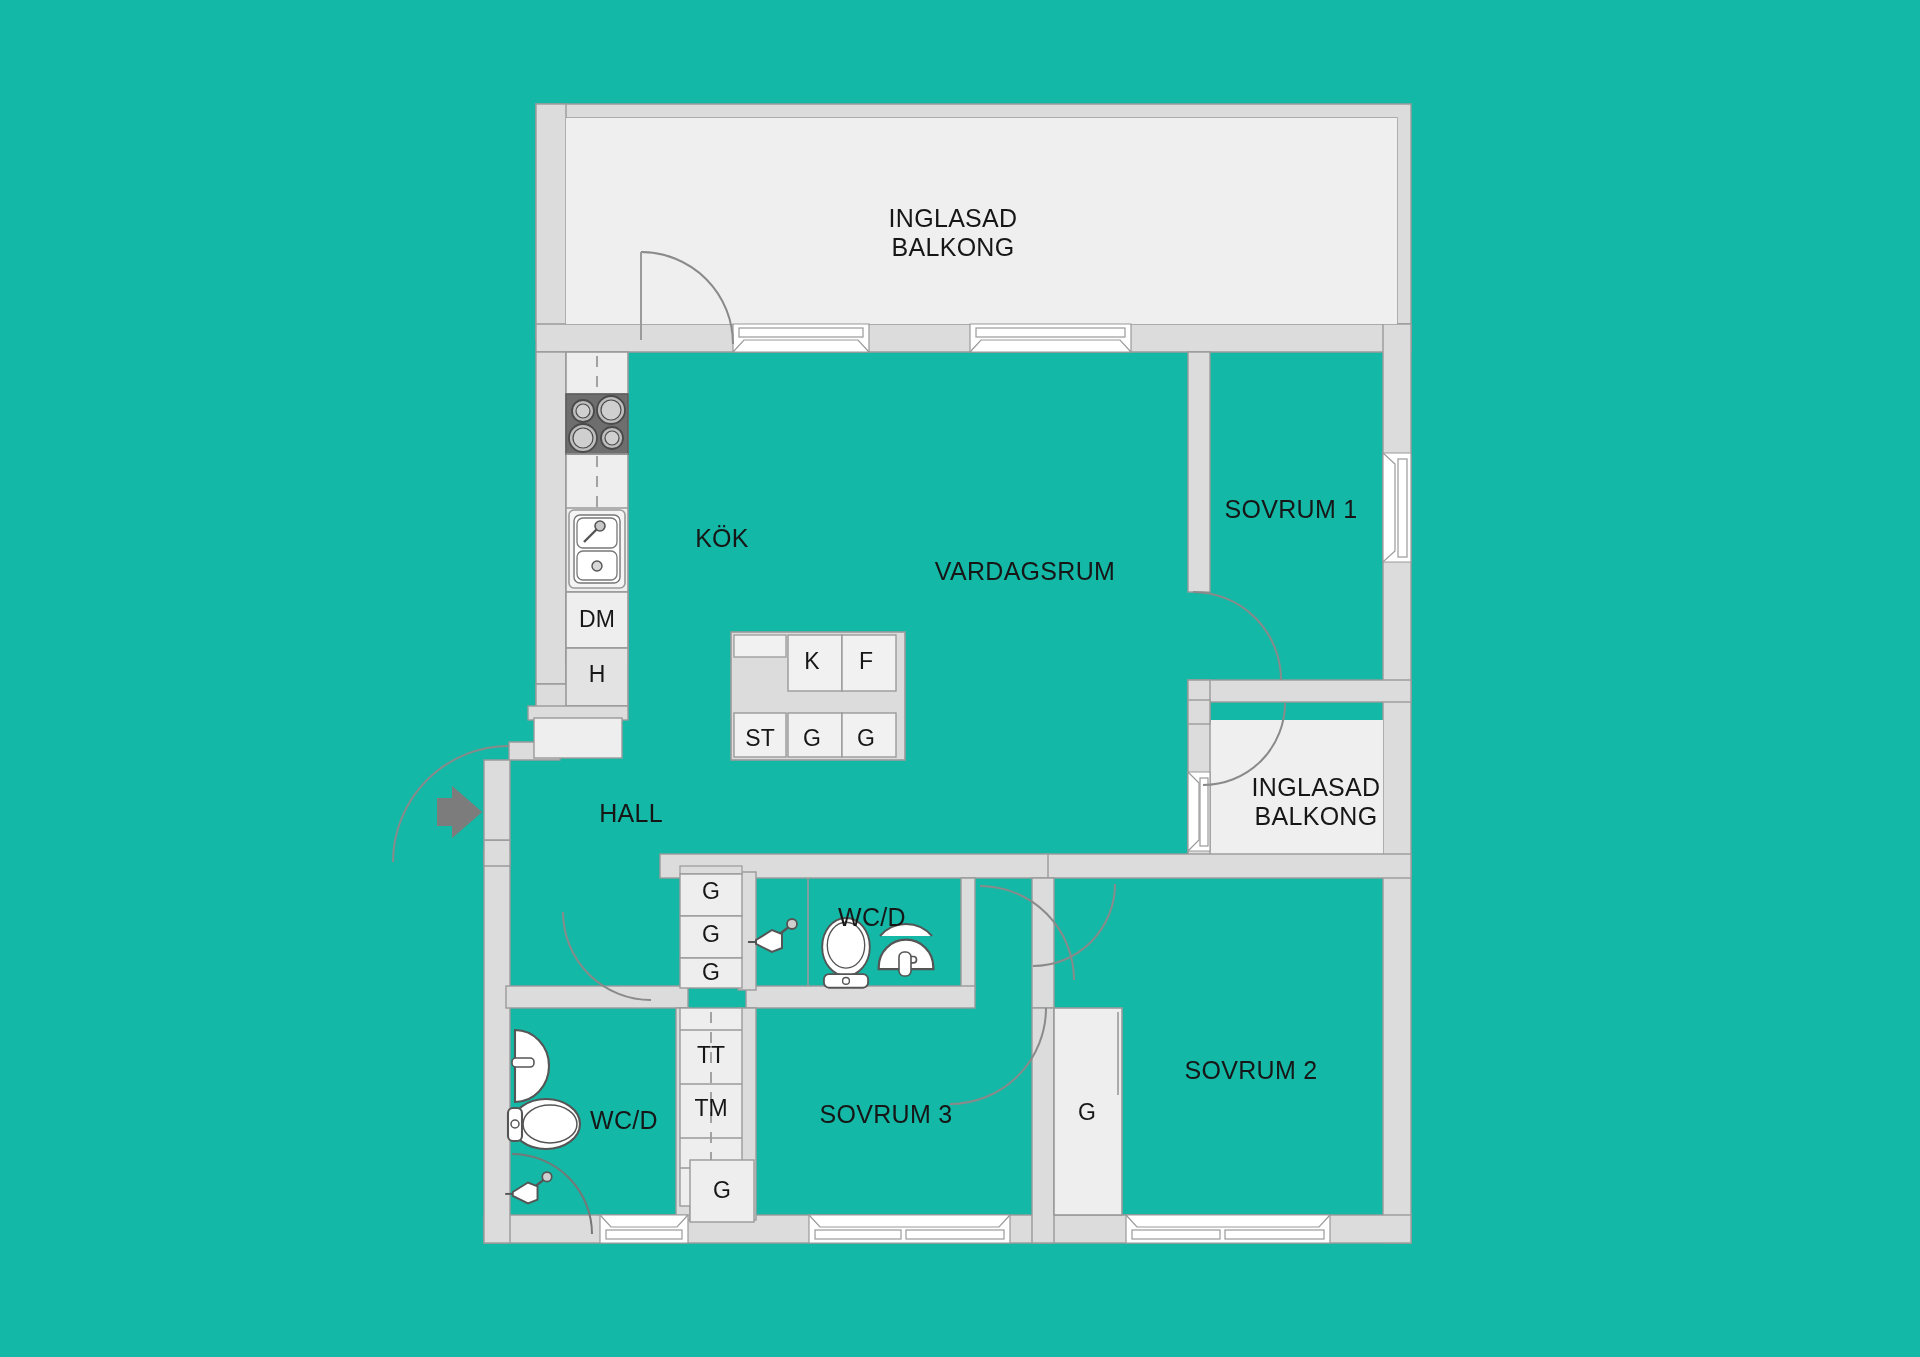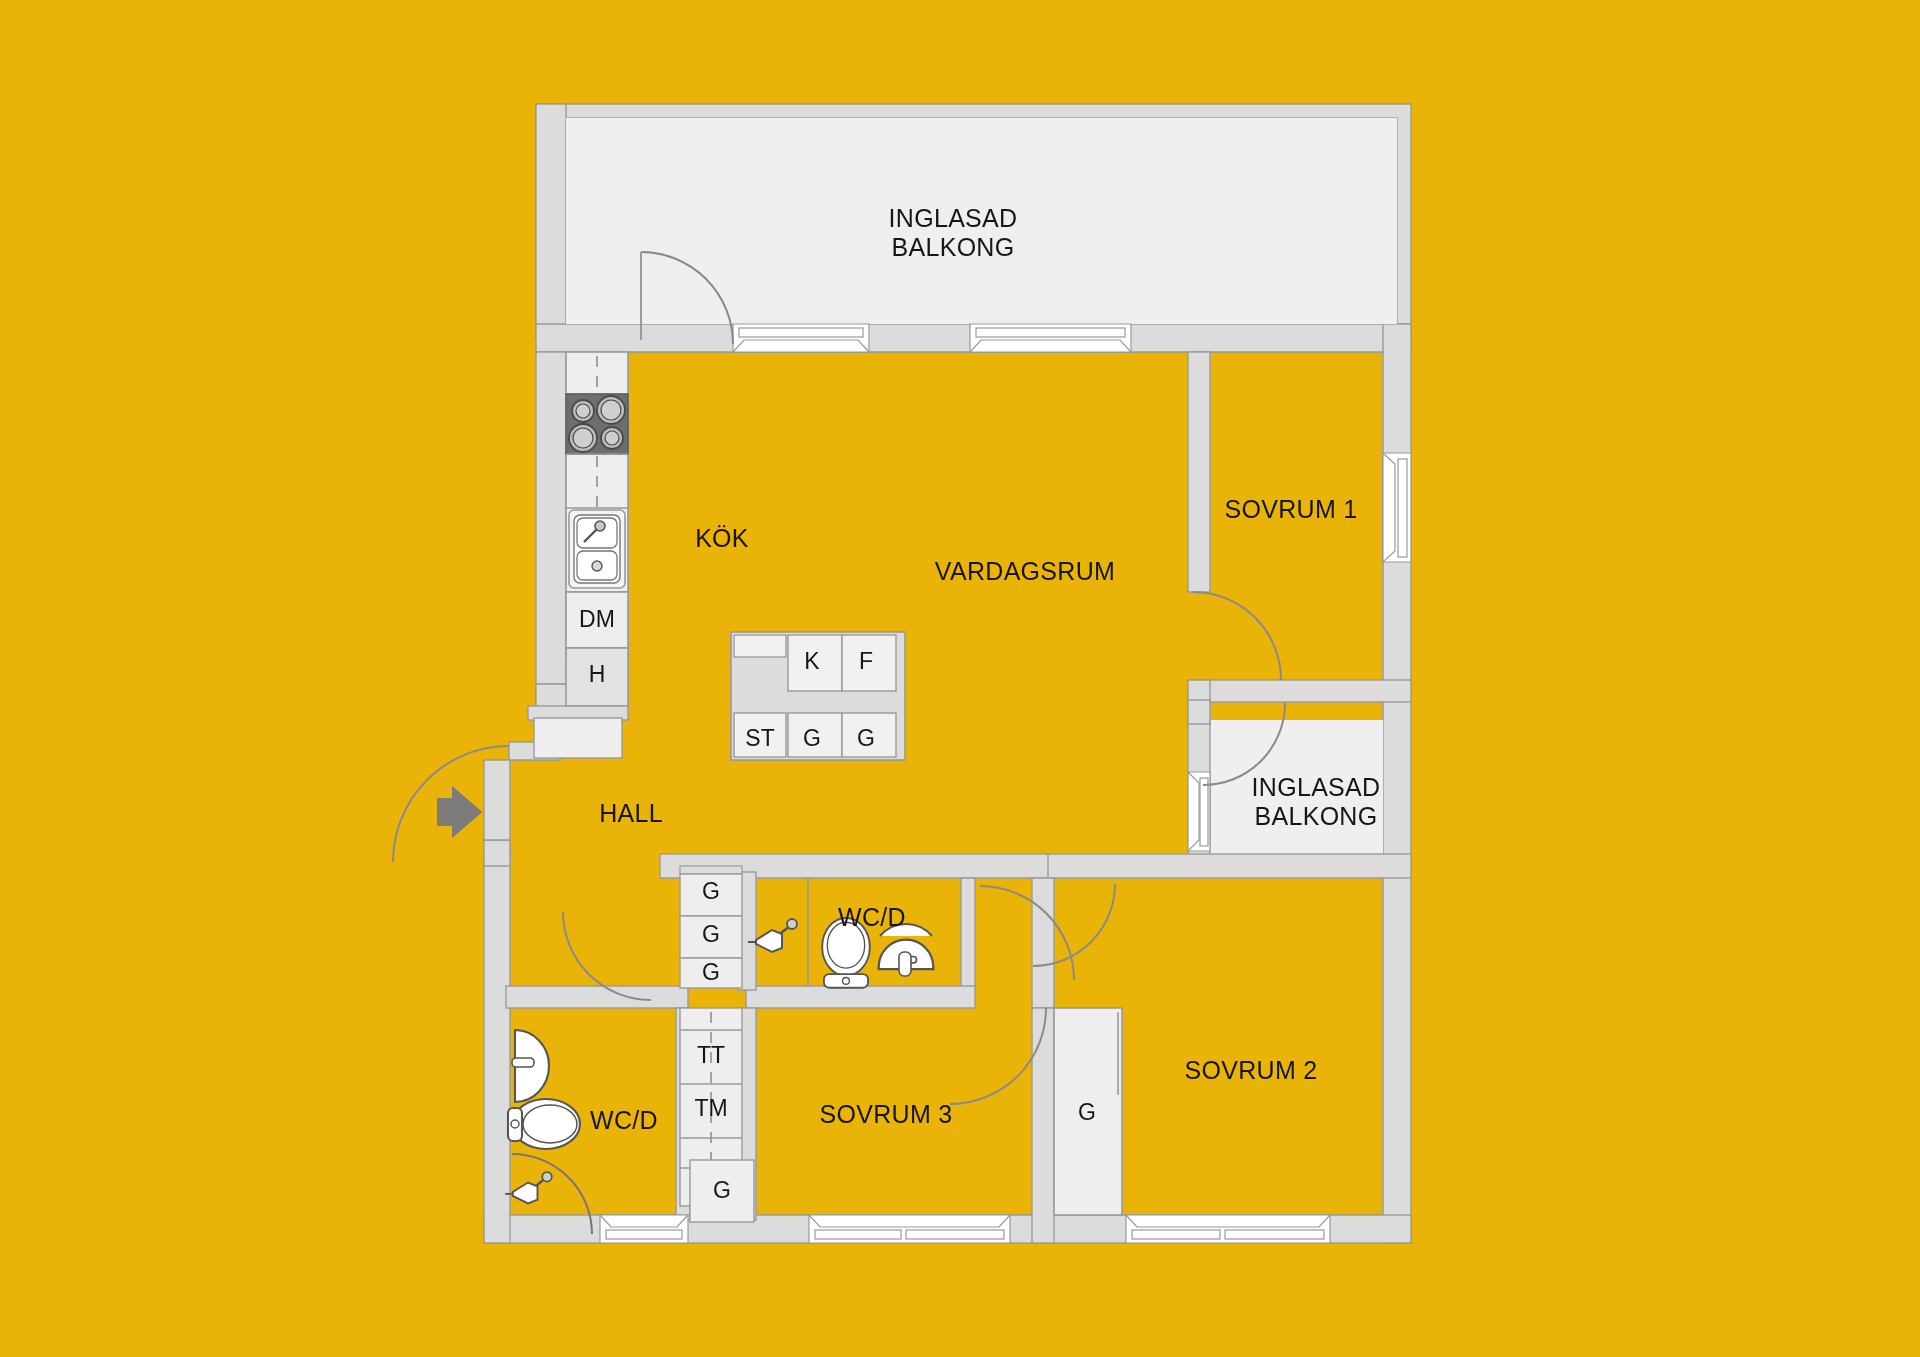--- a/index.html
+++ b/index.html
@@ -6,21 +6,21 @@
   html, body {
     margin: 0;
     padding: 0;
     background: #ffffff;
     font-family: "Liberation Sans", sans-serif;
   }
   #stage {
     position: relative;
     width: 1920px;
     height: 1357px;
-    background: #eab308;
+    background: #14b8a6;
     overflow: hidden;
   }
   #plan-svg {
     position: absolute;
     left: 0;
     top: 0;
   }
   .rm-label {
     font-family: "Liberation Sans", sans-serif;
     font-size: 25px;

